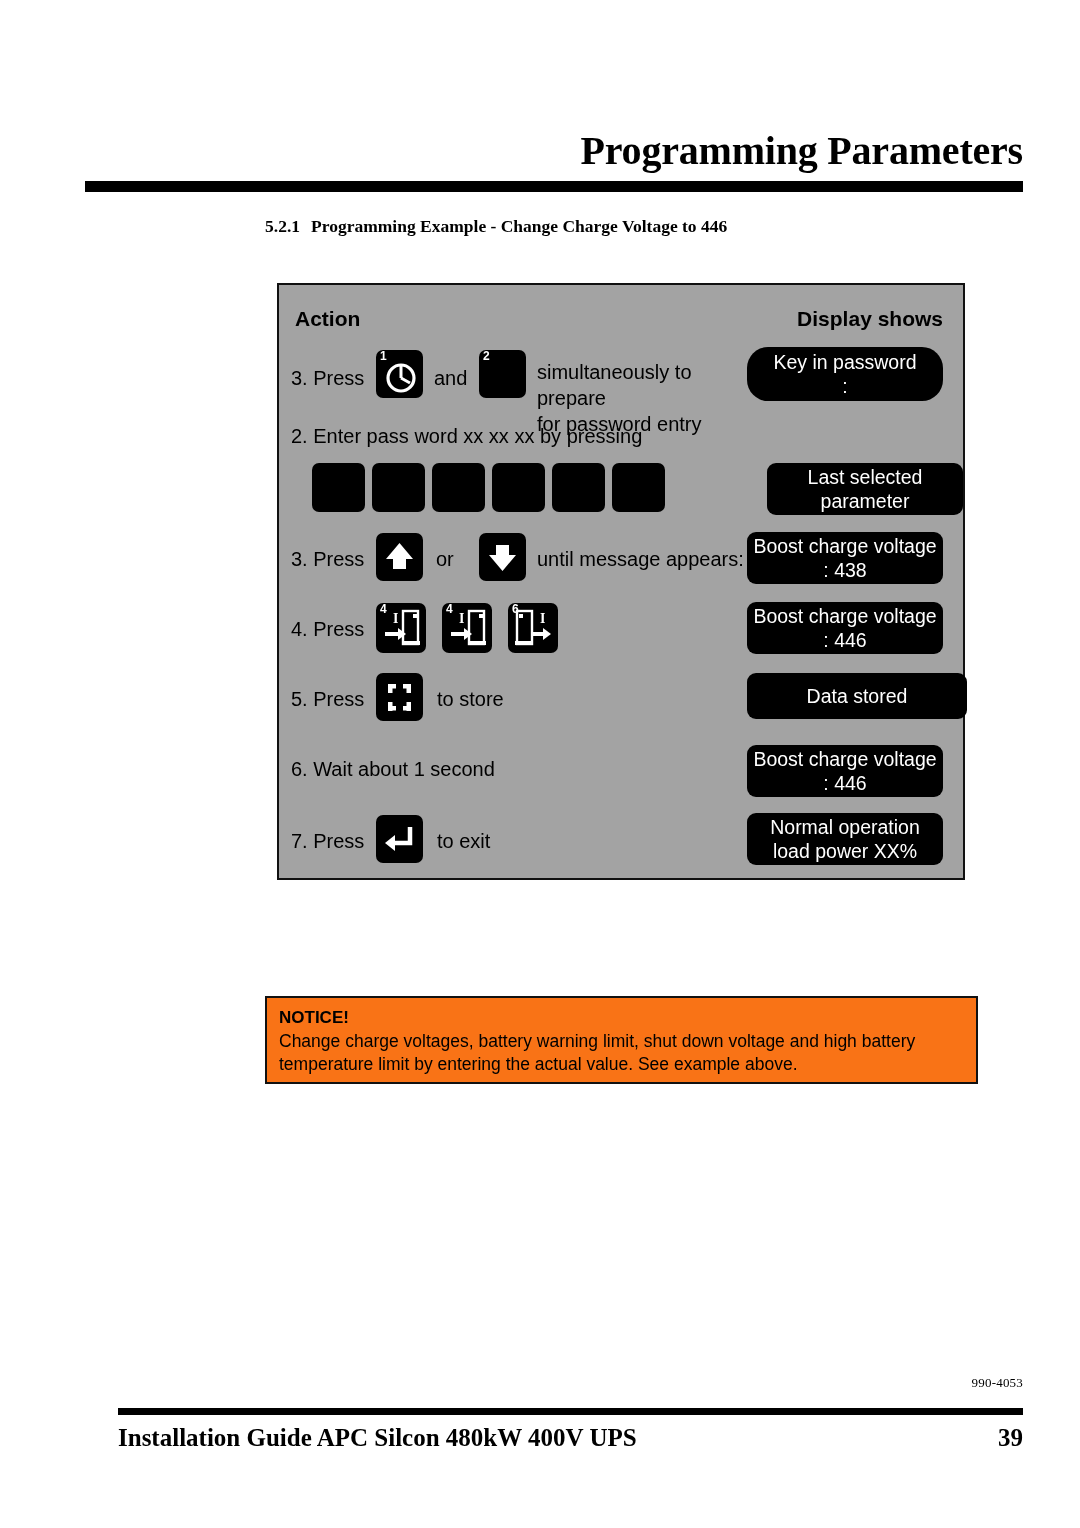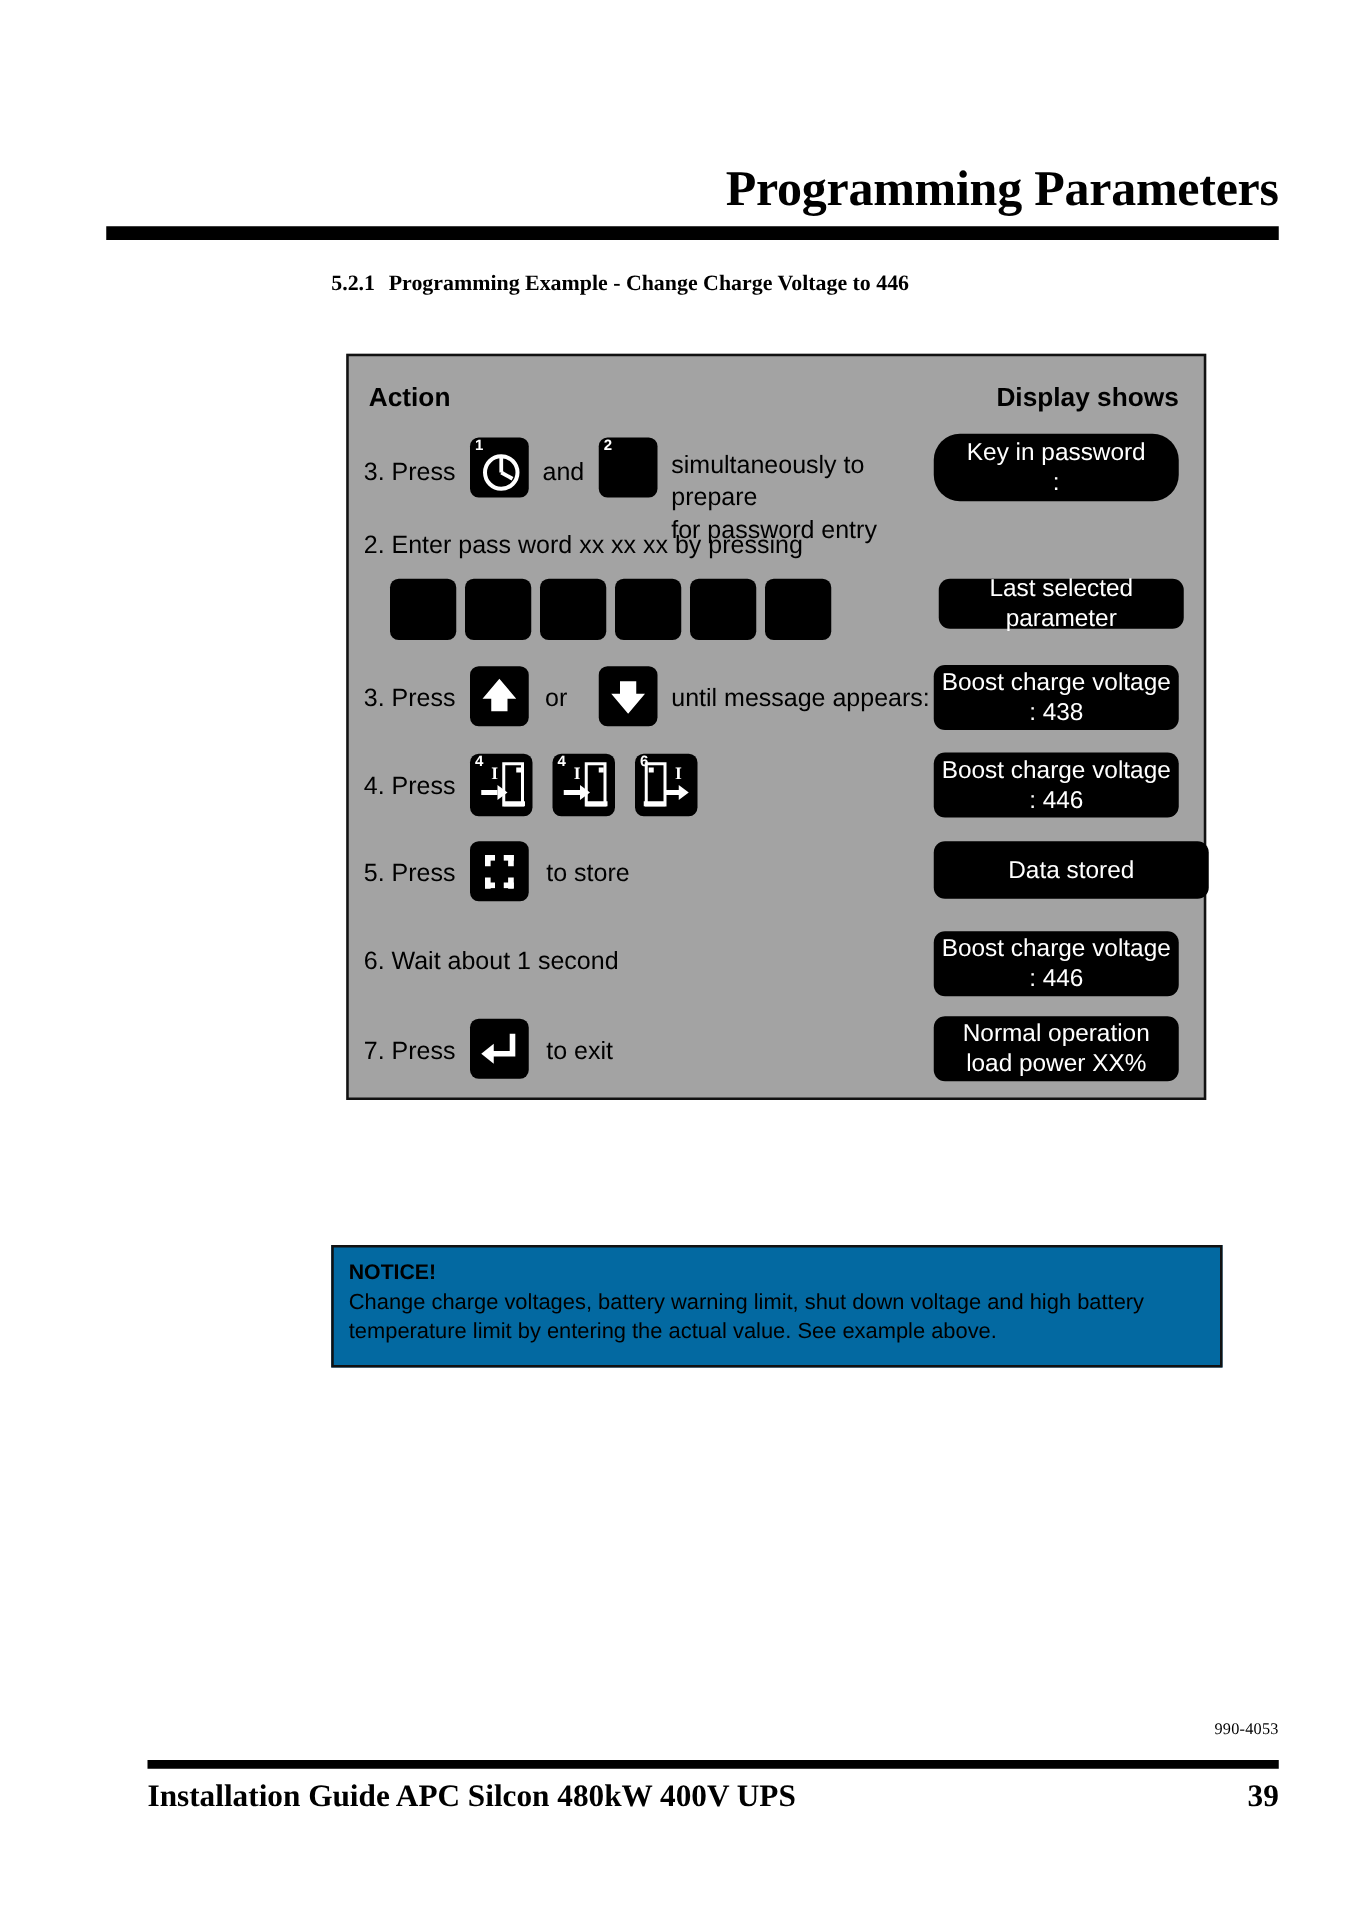--- a/index.html
+++ b/index.html
@@ -149,22 +149,22 @@
   .lcd .l1, .lcd .l2 { display: block; white-space: nowrap; }
 
   
   .notice-box {
     position: absolute;
     left: 265px;
     top: 996px;
     width: 713px;
     border: 2px solid #111;
     box-sizing: border-box;
-    padding: 10px 12px 16px 12px;
-    background: #0369a1;
+    padding: 10px 12px 6px 12px;
+    background: #f97316;
   }
   .notice-title {
     font-size: 17px;
     font-weight: bold;
     margin-bottom: 2px;
   }
   .notice-body {
     font-size: 17.5px;
     line-height: 23px;
   }
@@ -269,21 +269,21 @@
     <div class="key" style="left:213px; top:38px; width:53px; height:49px;">
         <span class="key-icon"></span>
       </div>
     <div class="key" style="left:273px; top:38px; width:53px; height:49px;">
         <span class="key-icon"></span>
       </div>
     <div class="key" style="left:333px; top:38px; width:53px; height:49px;">
         <span class="key-icon"></span>
       </div>
 
-    <div class="lcd" style="left:472px; top:38px; width:196px; height:40px;">
+    <div class="lcd" style="left:488px; top:38px; width:196px; height:52px;">
       <span class="l1">Last selected</span>
       <span class="l2">parameter</span>
     </div>
   </div>
 
   <div class="row" style="top:248px; height:62px;">
     <div class="step-label" style="left:12px; top:15px;">3. Press</div>
 
     <div class="key" style="left:97px; top:0px; width:47px; height:48px;">
       <span class="key-icon">

